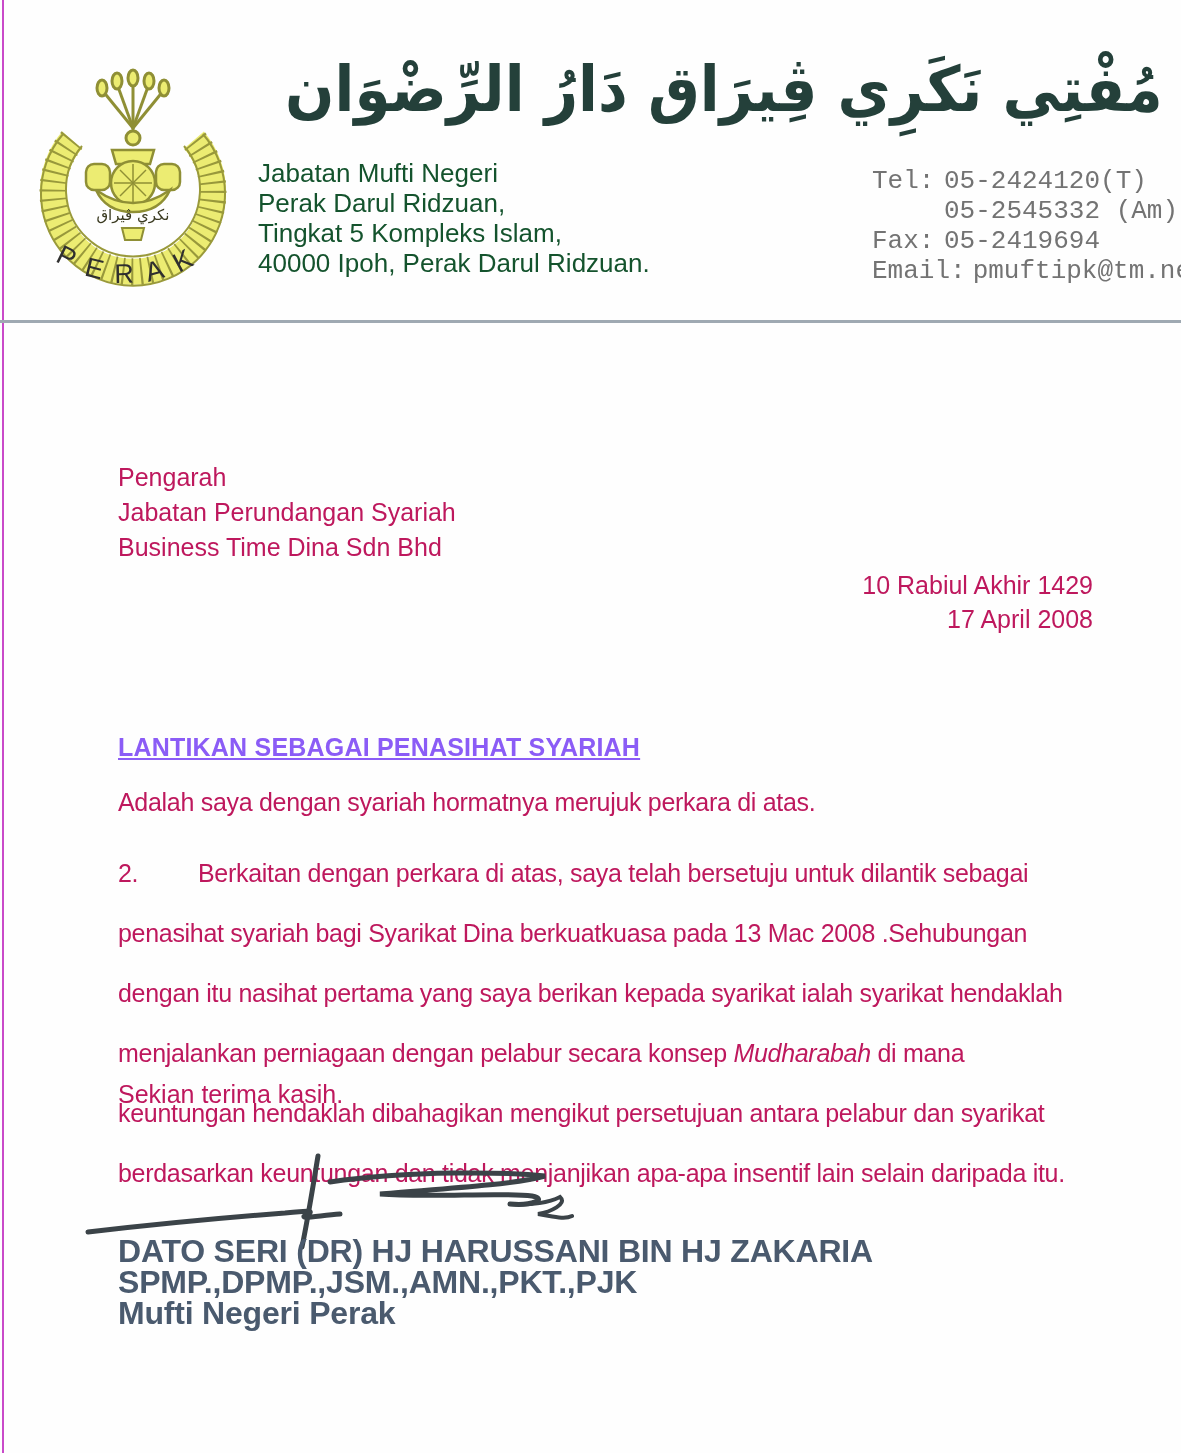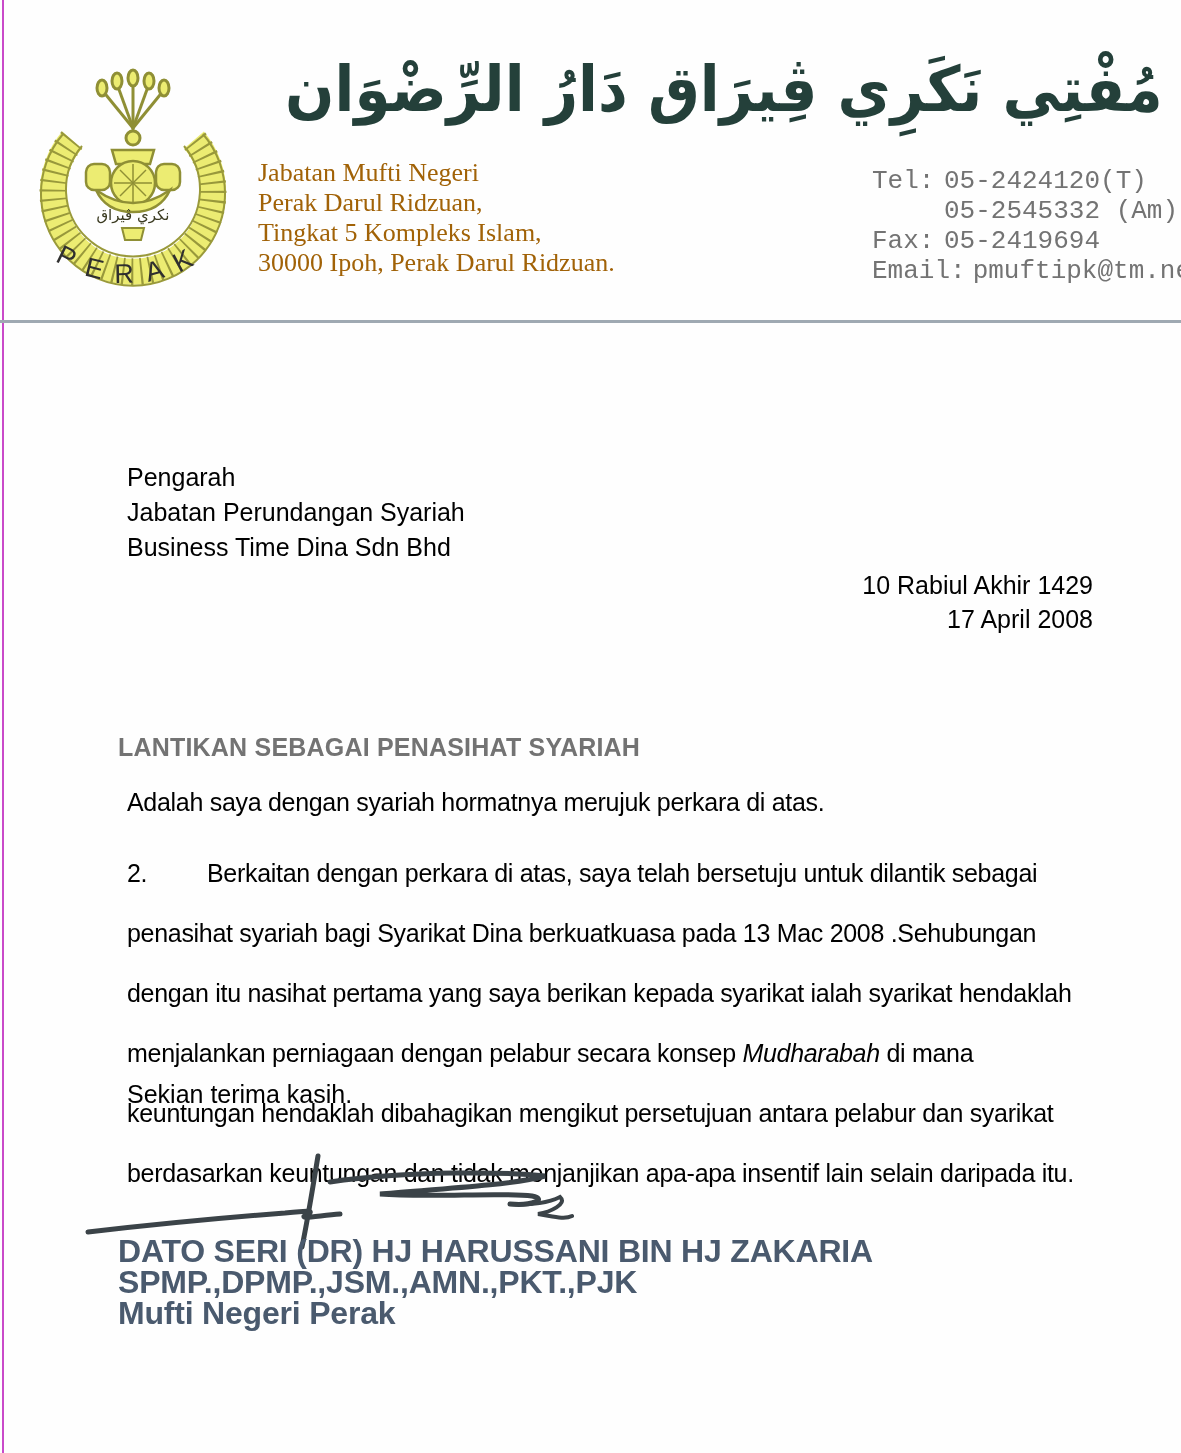--- a/index.html
+++ b/index.html
@@ -33,64 +33,65 @@
     white-space: nowrap;
   }
   .crest {
     position: absolute;
     left: 30px; top: 68px;
     width: 205px; height: 240px;
   }
   .addr-block {
     position: absolute;
     left: 258px; top: 158px;
-    font-family: Liberation Serif, serif;
+    font-family: Liberation Sans, sans-serif;
     font-size: 26px;
     line-height: 30px;
-    color: #a16207;
+    color: #14532d;
   }
   .contact-block {
     position: absolute;
     left: 872px; top: 166px;
     font-family: Liberation Mono, monospace;
     font-size: 26px;
     line-height: 30px;
     color: #737373;
   }
   .contact-row { display: flex; }
   .contact-label { width: 72px; flex: 0 0 auto; }
   .contact-label.email { width: auto; margin-right: 7px; }
   .divider {
     position: absolute;
     left: 0; top: 320px;
     width: 1181px; height: 3px;
     background: #9fa9b2;
   }
   
-  .body-text { color: #000000; margin-left: 9px; }
+  .body-text { color: #be185d; }
   .recipient {
     position: absolute;
     left: 118px; top: 460px;
     font-size: 25px;
     line-height: 35px;
   }
   .dateblock {
     position: absolute;
     right: 88px; top: 568px;
     font-size: 25px;
     line-height: 34px;
     text-align: right;
   }
   .subject {
     position: absolute;
     left: 118px; top: 733px;
     font-size: 25px;
     font-weight: bold;
-    color: #737373;
+    color: #8b5cf6;
     letter-spacing: 0.2px;
+    text-decoration: underline;
   }
   .para1 {
     position: absolute;
     left: 118px; top: 788px;
     font-size: 25px;
     letter-spacing: -0.3px;
   }
   .para2 {
     position: absolute;
     left: 118px; top: 843px;
@@ -175,21 +176,21 @@
     </defs>
     <text font-size="27" letter-spacing="14" fill="#2f2f2f" font-family="Liberation Sans, sans-serif">
       <textPath href="#perakArc" startOffset="8">PERAK</textPath>
     </text>
   </svg>
 
   <div class="addr-block">
     <div>Jabatan Mufti Negeri</div>
     <div>Perak Darul Ridzuan,</div>
     <div>Tingkat 5 Kompleks Islam,</div>
-    <div>30000 Ipoh, Perak Darul Ridzuan.</div>
+    <div>40000 Ipoh, Perak Darul Ridzuan.</div>
   </div>
 
   <div class="contact-block">
     <div class="contact-row">
       <span class="contact-label">Tel:</span>
       <span>05-2424120(T)</span>
     </div>
     <div class="contact-row">
       <span class="contact-label"></span>
       <span>05-2545332 (Am)</span>

